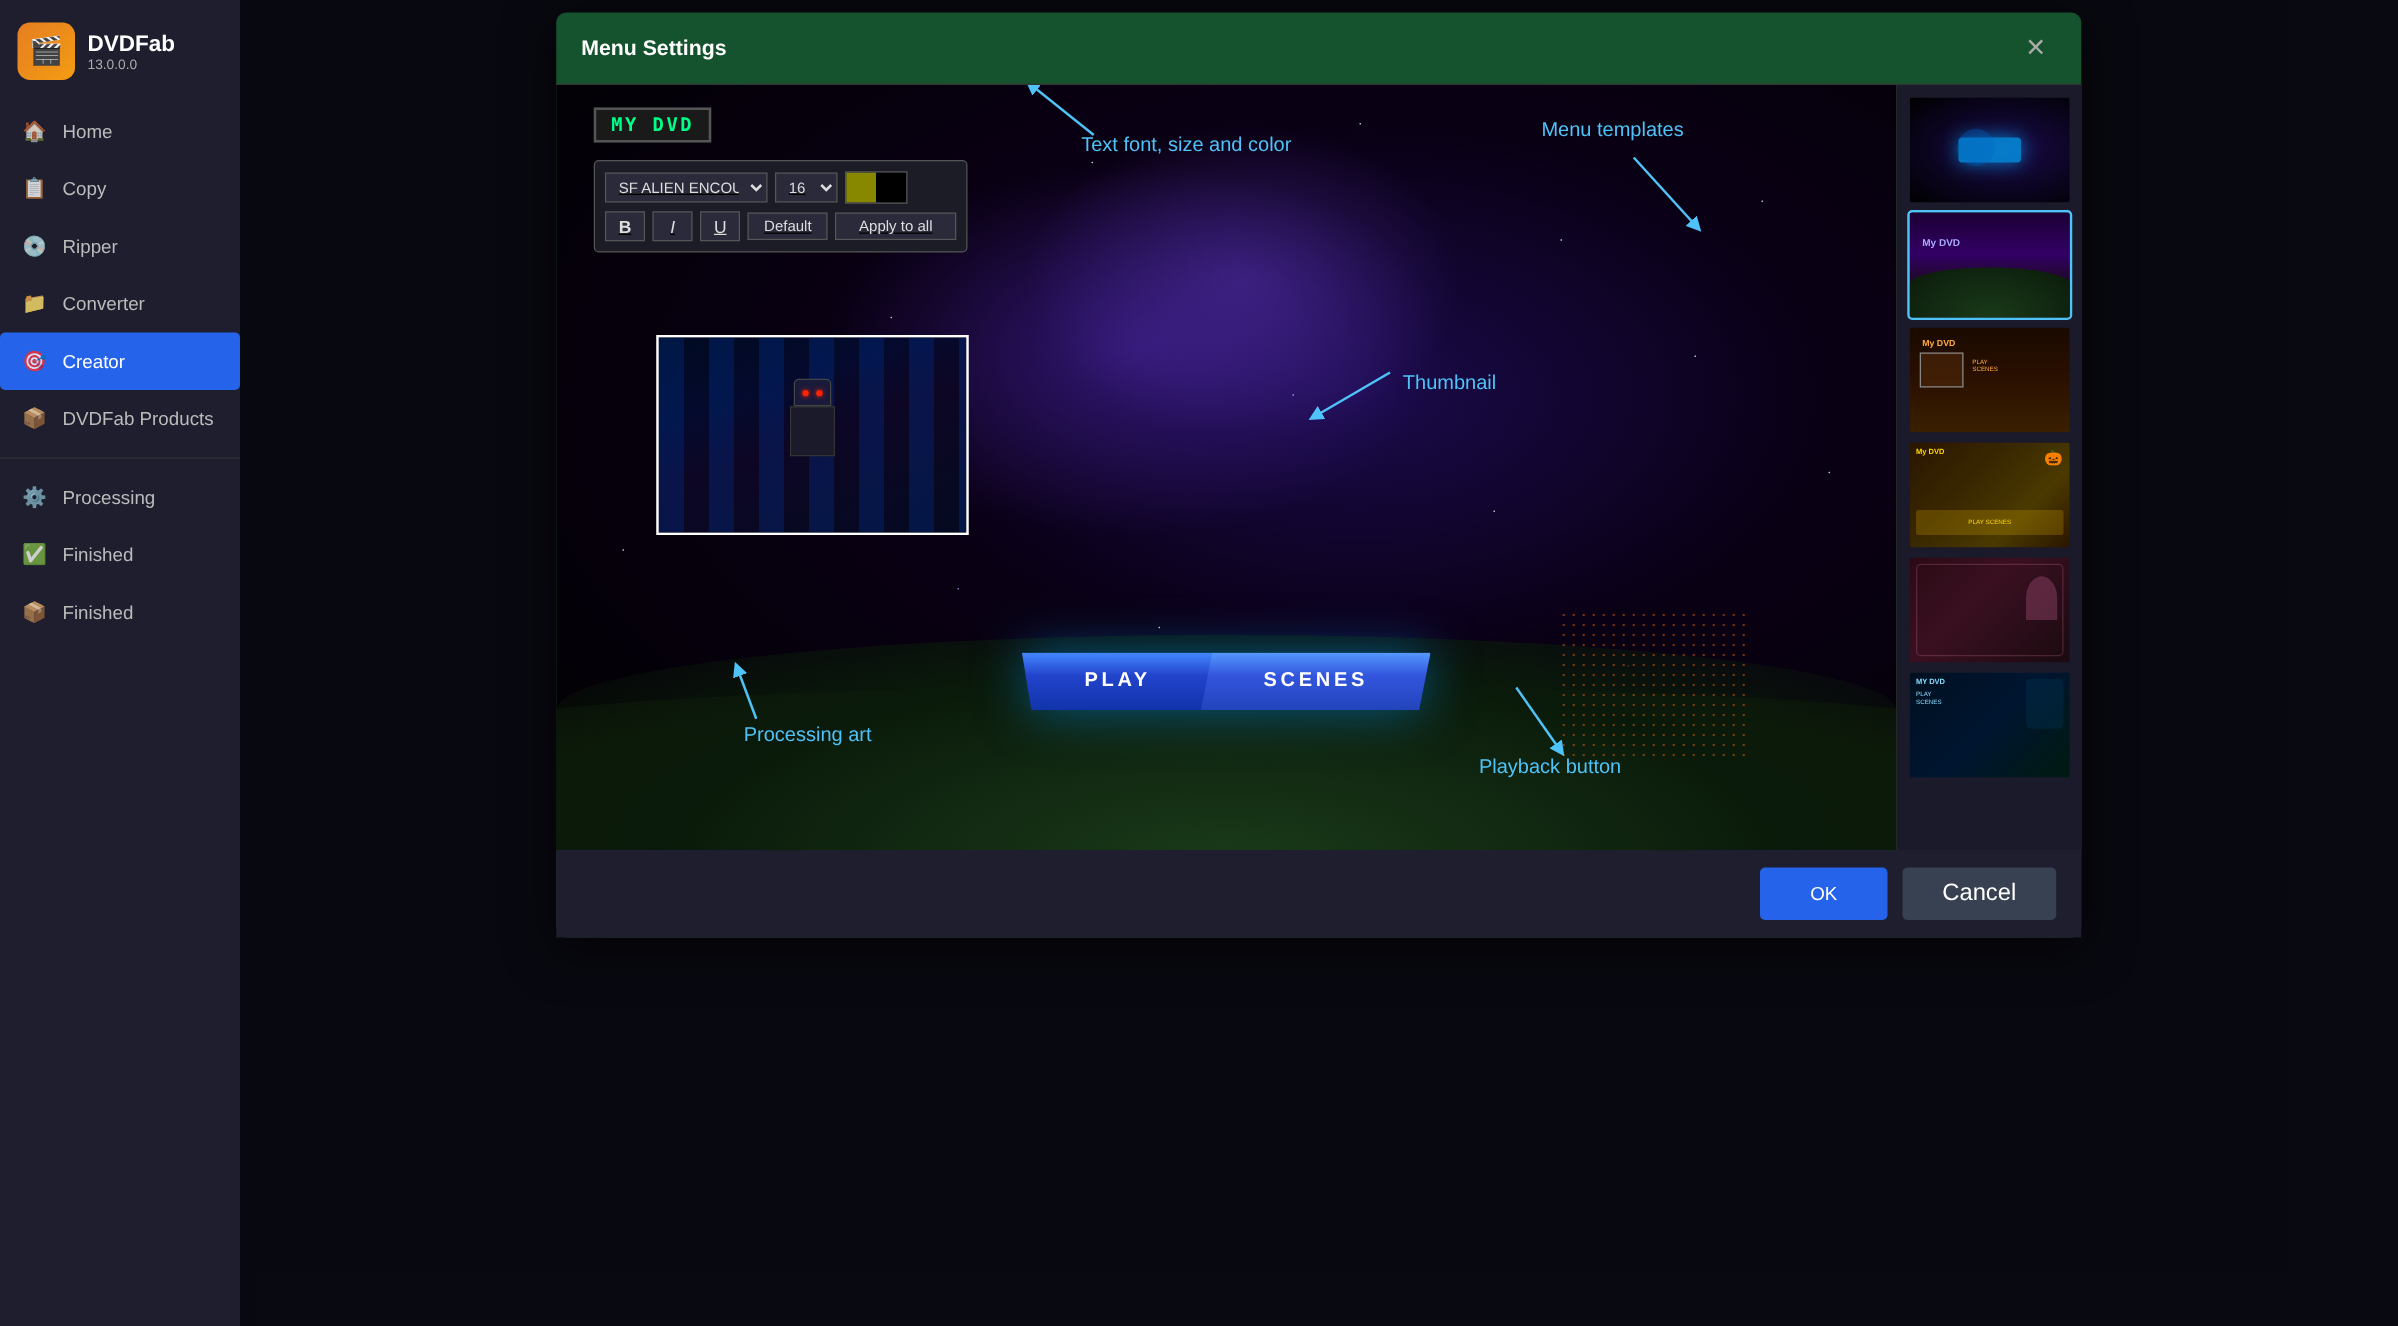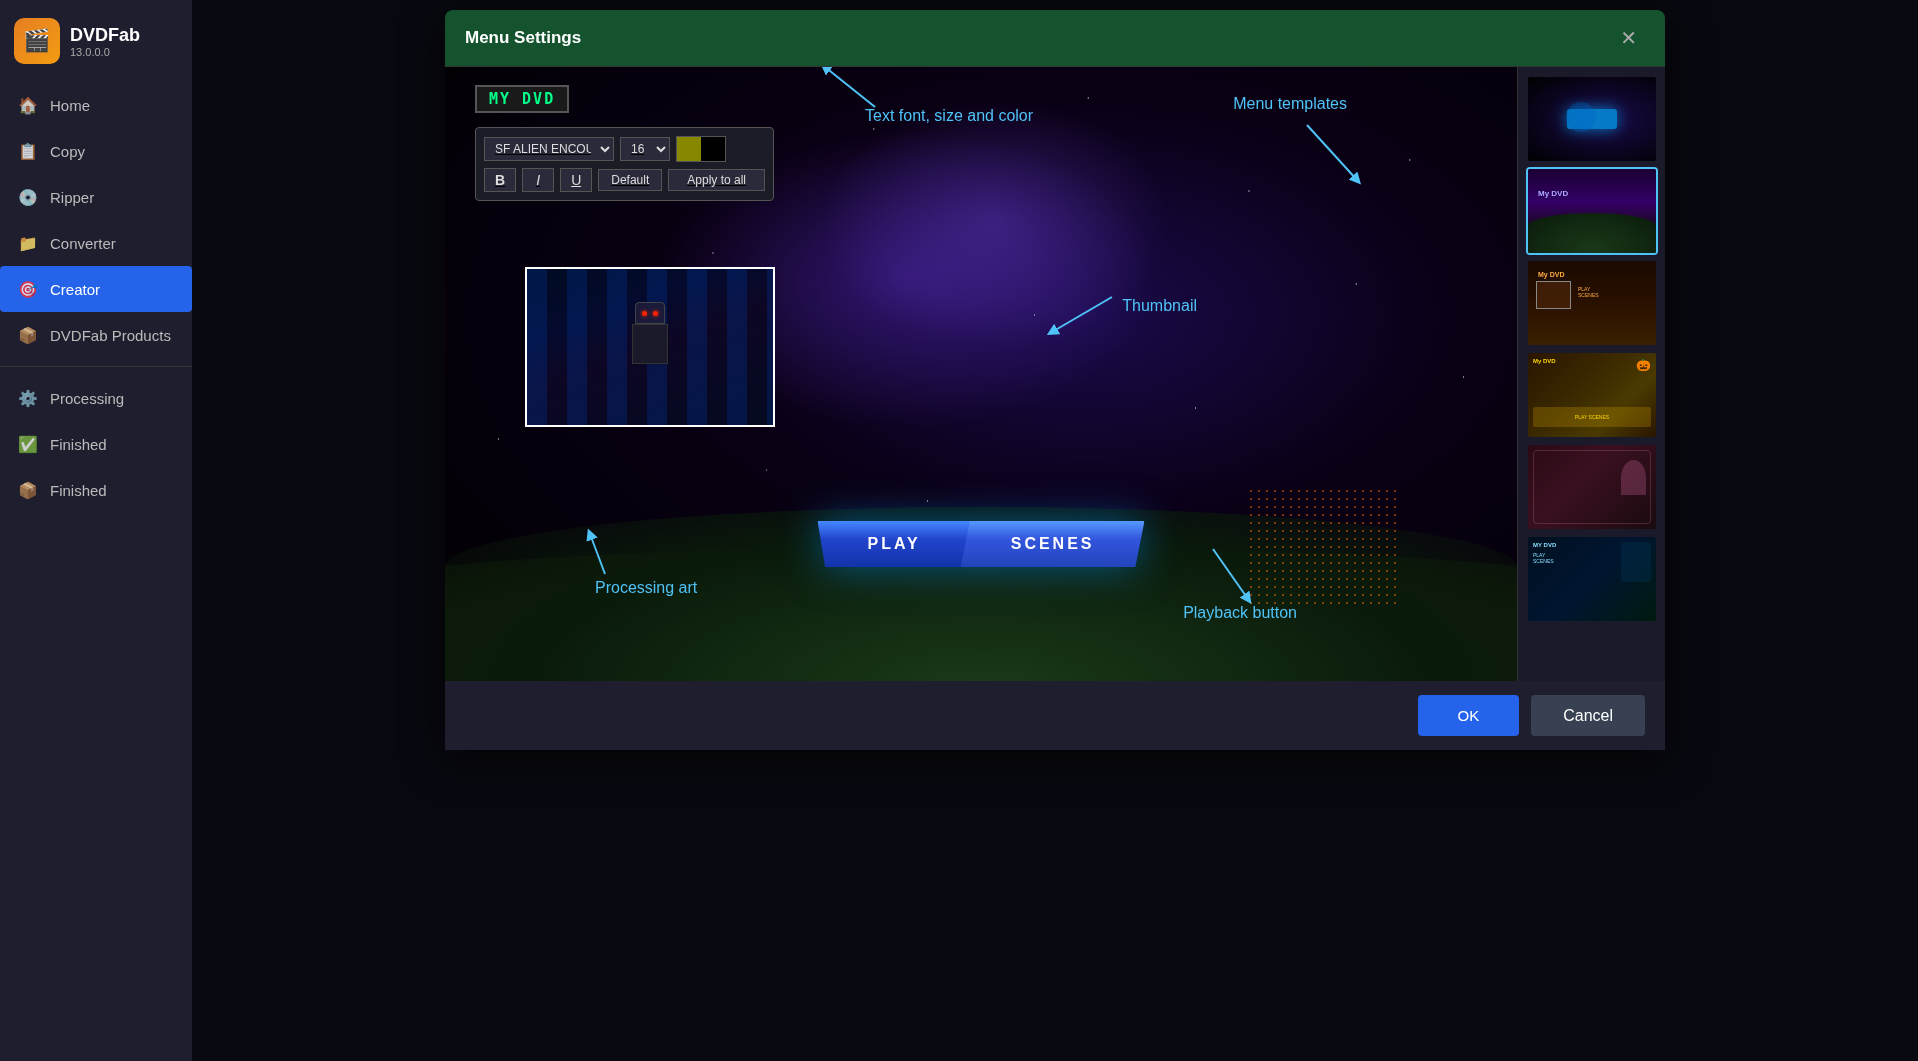--- a/index.html
+++ b/index.html
@@ -507,21 +507,21 @@
       padding: 12px 40px;
       font-size: 15px;
       border-radius: 4px;
       cursor: pointer;
     }
     .btn-cancel {
       background: #374151;
       color: #fff;
       border: none;
       padding: 10px 32px;
-      font-size: 16px;
+      font-size: 19px;
       border-radius: 4px;
       cursor: pointer;
     }
 
     
     .templates-panel::-webkit-scrollbar { width: 4px; }
     .templates-panel::-webkit-scrollbar-track { background: #111; }
     .templates-panel::-webkit-scrollbar-thumb { background: #444; }
   </style>
 </head>

